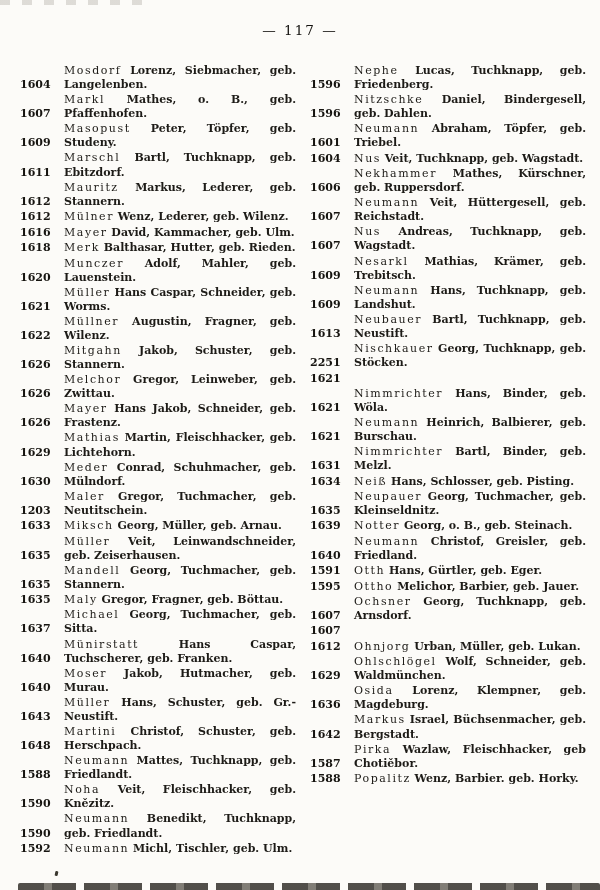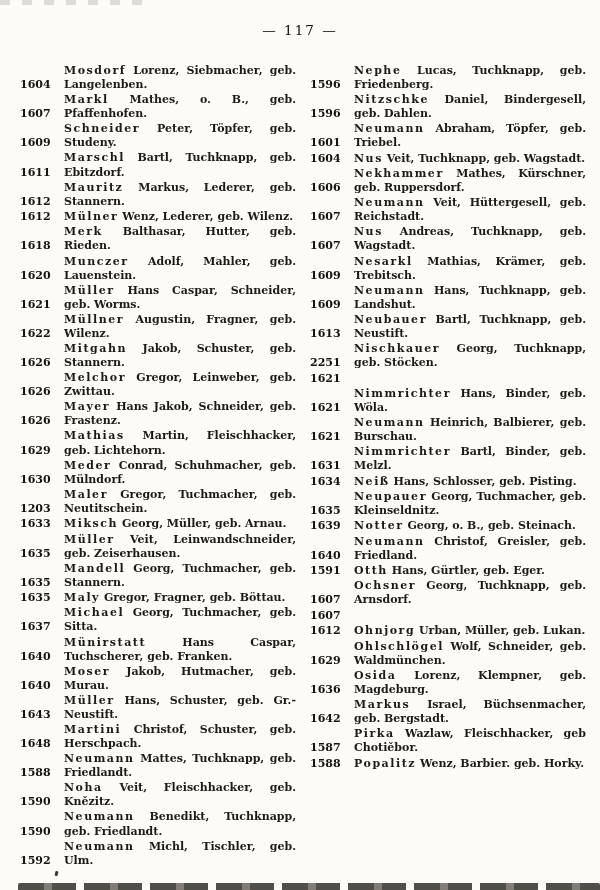--- a/index.html
+++ b/index.html
@@ -50,21 +50,21 @@
     color:#161410;
   }
   .etext{
     flex:1 1 auto;
     text-align:justify;
     padding-left:8px;
     color:#1d1b17;
   }
   .surname{
     letter-spacing:0.14em;
-    font-weight:700;
+    font-weight:400;
   }
   
   .artifact-top{
     position:absolute;top:0;left:0;width:150px;height:5px;
     background:repeating-linear-gradient(90deg,#b9b5ae 0 10px,transparent 10px 22px);
     opacity:.45;
   }
   .artifact-bottom{
     position:absolute;bottom:0;left:18px;right:0;height:7px;
     background:repeating-linear-gradient(90deg,#33302b 0 26px,#6b675f 26px 34px,#33302b 34px 58px,transparent 58px 66px);
@@ -92,38 +92,42 @@
     <span class="etext"><span class="surname">Mosdorf</span> <span class="rest">Lorenz, Siebmacher, geb. Langelenben.</span></span>
   </div>
 
   <div class="entry">
     <span class="year">1607</span>
     <span class="etext"><span class="surname">Markl</span> <span class="rest">Mathes, o. B., geb. Pfaffenhofen.</span></span>
   </div>
 
   <div class="entry">
     <span class="year">1609</span>
-    <span class="etext"><span class="surname">Schneider</span> <span class="rest">Peter, Töpfer, geb. Studeny.</span></span>
+    <span class="etext"><span class="surname">Masopust</span> <span class="rest">Peter, Töpfer, geb. Studeny.</span></span>
   </div>
 
   <div class="entry">
     <span class="year">1611</span>
     <span class="etext"><span class="surname">Marschl</span> <span class="rest">Bartl, Tuchknapp, geb. Ebitzdorf.</span></span>
   </div>
 
   <div class="entry">
     <span class="year">1612</span>
     <span class="etext"><span class="surname">Mauritz</span> <span class="rest">Markus, Lederer, geb. Stannern.</span></span>
   </div>
 
   <div class="entry">
     <span class="year">1612</span>
     <span class="etext"><span class="surname">Mülner</span> <span class="rest">Wenz, Lederer, geb. Wilenz.</span></span>
   </div>
 
+  <div class="entry">
+    <span class="year">1616</span>
+    <span class="etext"><span class="surname">Mayer</span> <span class="rest">David, Kammacher, geb. Ulm.</span></span>
+  </div>
 
   <div class="entry">
     <span class="year">1618</span>
     <span class="etext"><span class="surname">Merk</span> <span class="rest">Balthasar, Hutter, geb. Rieden.</span></span>
   </div>
 
   <div class="entry">
     <span class="year">1620</span>
     <span class="etext"><span class="surname">Munczer</span> <span class="rest">Adolf, Mahler, geb. Lauenstein.</span></span>
   </div>
@@ -326,20 +330,24 @@
   <div class="entry">
     <span class="year">1640</span>
     <span class="etext"><span class="surname">Neumann</span> <span class="rest">Christof, Greisler, geb. Friedland.</span></span>
   </div>
 
   <div class="entry">
     <span class="year">1591</span>
     <span class="etext"><span class="surname">Otth</span> <span class="rest">Hans, Gürtler, geb. Eger.</span></span>
   </div>
 
+  <div class="entry">
+    <span class="year">1595</span>
+    <span class="etext"><span class="surname">Ottho</span> <span class="rest">Melichor, Barbier, geb. Jauer.</span></span>
+  </div>
 
   <div class="entry">
     <span class="year">1607</span>
     <span class="etext"><span class="surname">Ochsner</span> <span class="rest">Georg, Tuchknapp, geb. Arnsdorf.</span></span>
   </div>
 
   <div class="entry">
     <span class="year">1607</span>
   </div>
 

